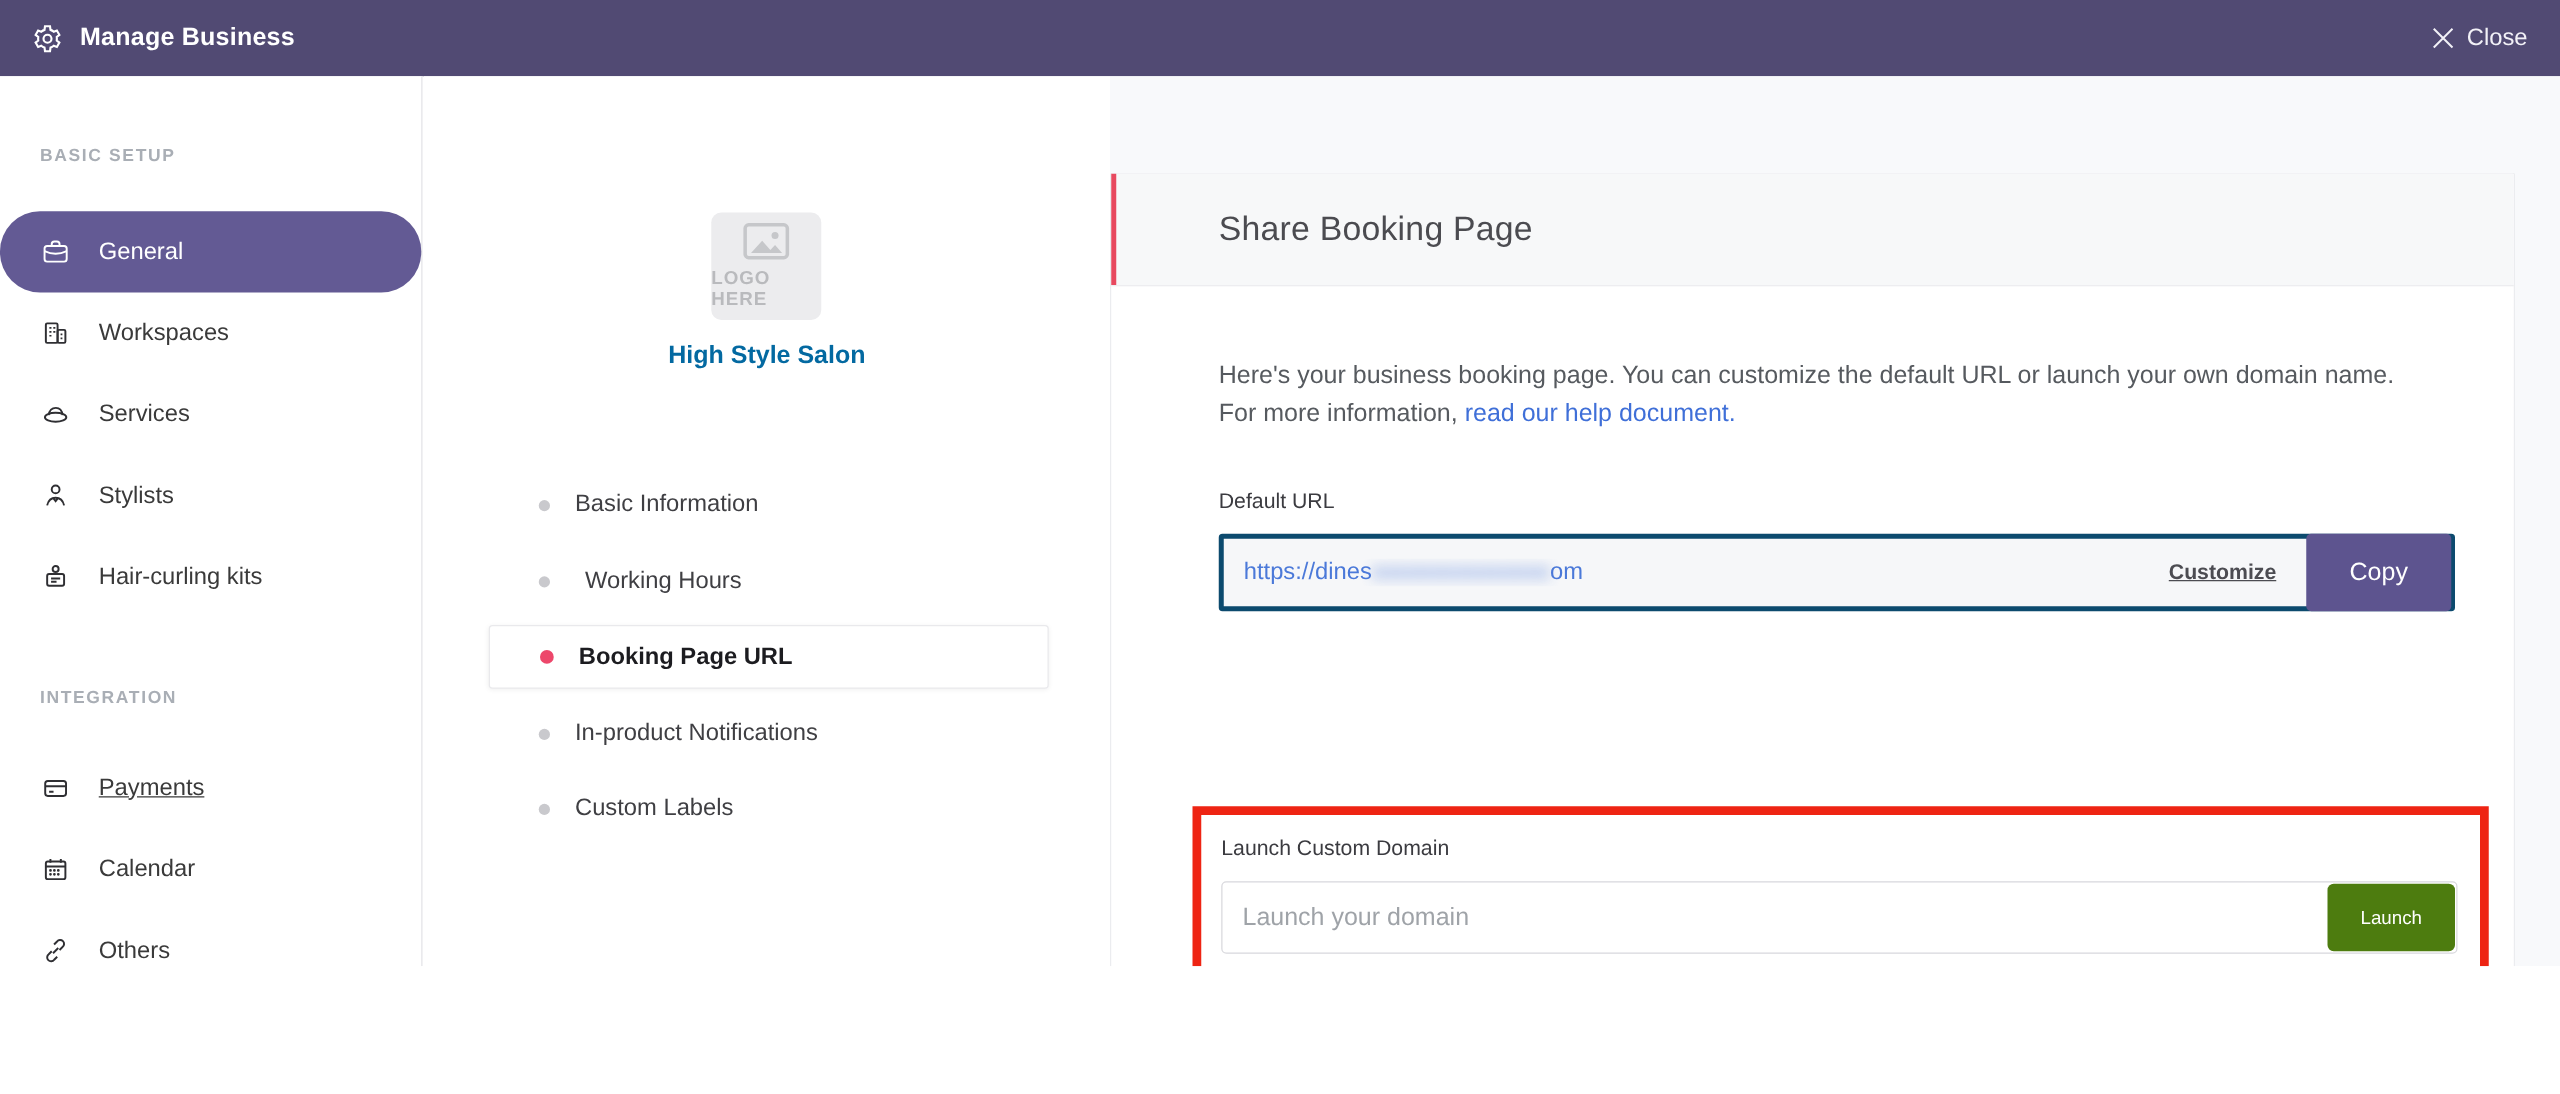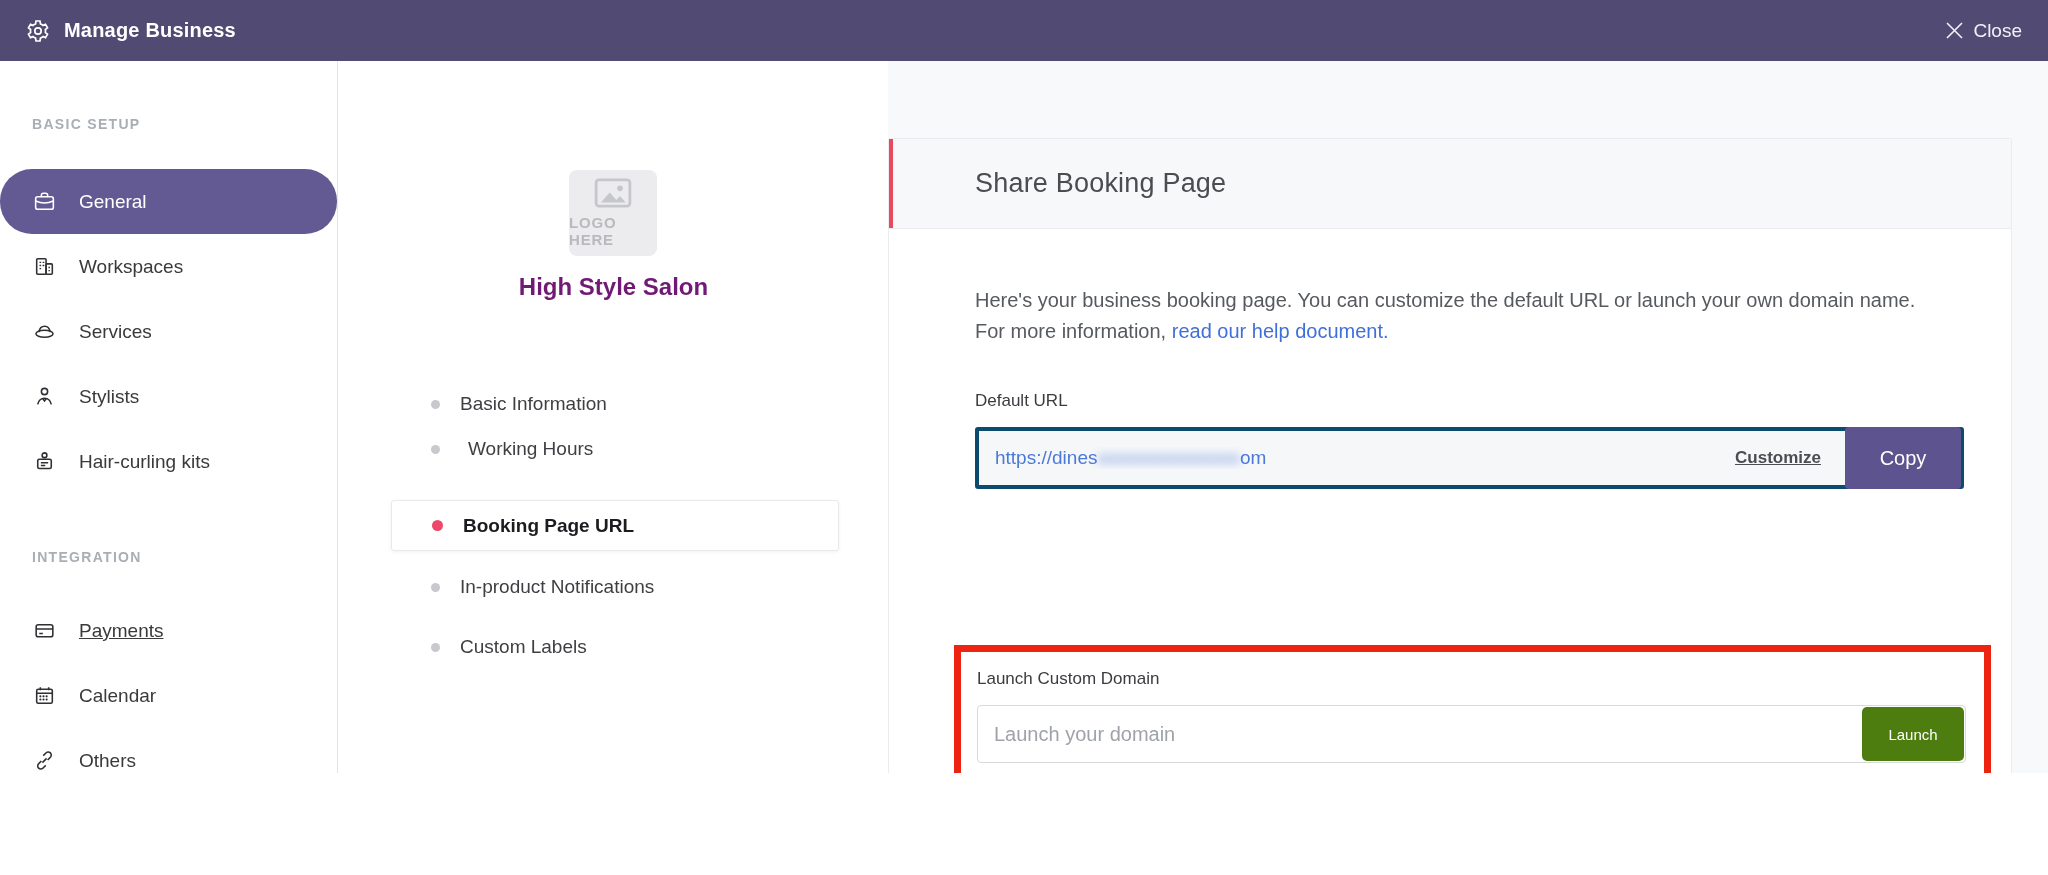--- a/index.html
+++ b/index.html
@@ -31,21 +31,21 @@
   .side-item.active { background:#635a94; color:#ffffff; }
   .side-item.active .sicon { color:#ffffff; }
 
   
   .midcol { position:absolute; left:339px; top:61px; width:549px; height:814px; background:#fff; }
   .logo-box { position:absolute; left:230px; top:109px; width:88px; height:86px;
               background:#ececee; border-radius:8px; display:flex; flex-direction:column;
               align-items:center; justify-content:center; gap:6px; cursor:pointer; }
   .logo-box .logo-caption { font-size:15px; letter-spacing:.8px; color:#b9babd; font-weight:700; }
   .biz-name { position:absolute; left:0; top:212px; width:549px; text-align:center;
-              font-size:24px; font-weight:700; color:#701a75; }
+              font-size:20px; font-weight:700; color:#0369a1; }
 
   .subnav-item { position:absolute; left:52px; width:448px; height:38px; display:flex;
                  align-items:center; padding-left:40px; gap:20px; font-size:19px; color:#3f3f43;
                  cursor:pointer; }
   .dot { width:9px; height:9px; border-radius:50%; background:#c9c9cd; flex:0 0 auto; }
   .subnav-item.active { height:51px; background:#fff; border:1px solid #e9e9ec; border-radius:3px;
                         box-shadow:0 1px 4px rgba(0,0,0,.06); font-weight:700; color:#1c1c20; }
   .subnav-item.active .dot { width:11px; height:11px; background:#ed476b; }
 
   
@@ -214,21 +214,21 @@
         </svg>
       </span>
       <span class="logo-caption">LOGO HERE</span>
     </div>
     <div class="biz-name">High Style Salon</div>
 
     <div class="subnav-item" style="top:324px;">
       <span class="dot"></span>
       <span>Basic Information</span>
     </div>
-    <div class="subnav-item" style="top:369px;gap:28px;">
+    <div class="subnav-item" style="top:385px;gap:28px;">
       <span class="dot"></span>
       <span>Working Hours</span>
     </div>
     <div class="subnav-item active" style="top:439px;">
       <span class="dot"></span>
       <span>Booking Page URL</span>
     </div>
     <div class="subnav-item" style="top:507px;">
       <span class="dot"></span>
       <span>In-product Notifications</span>

